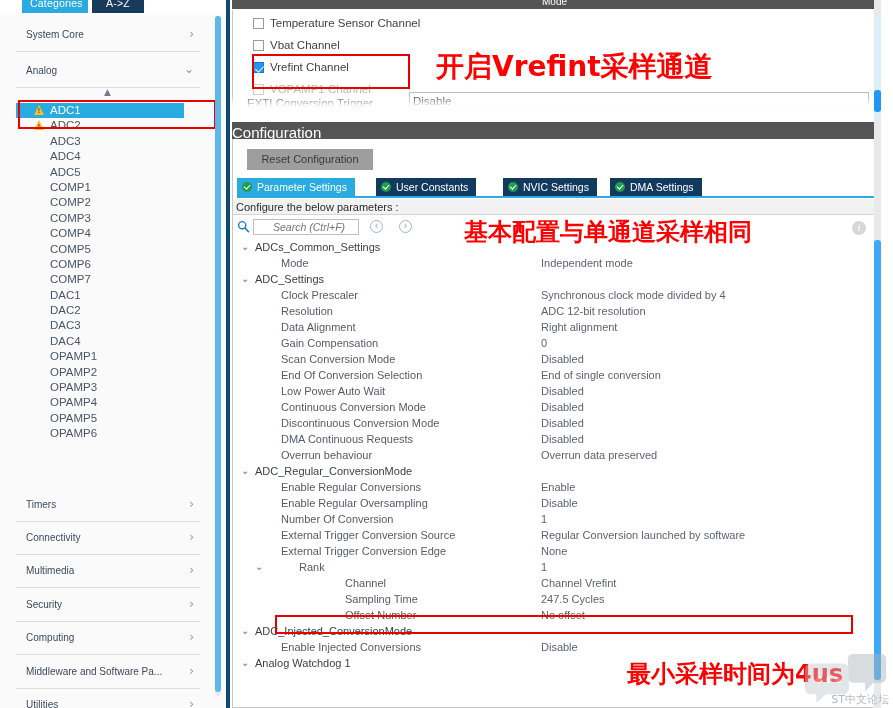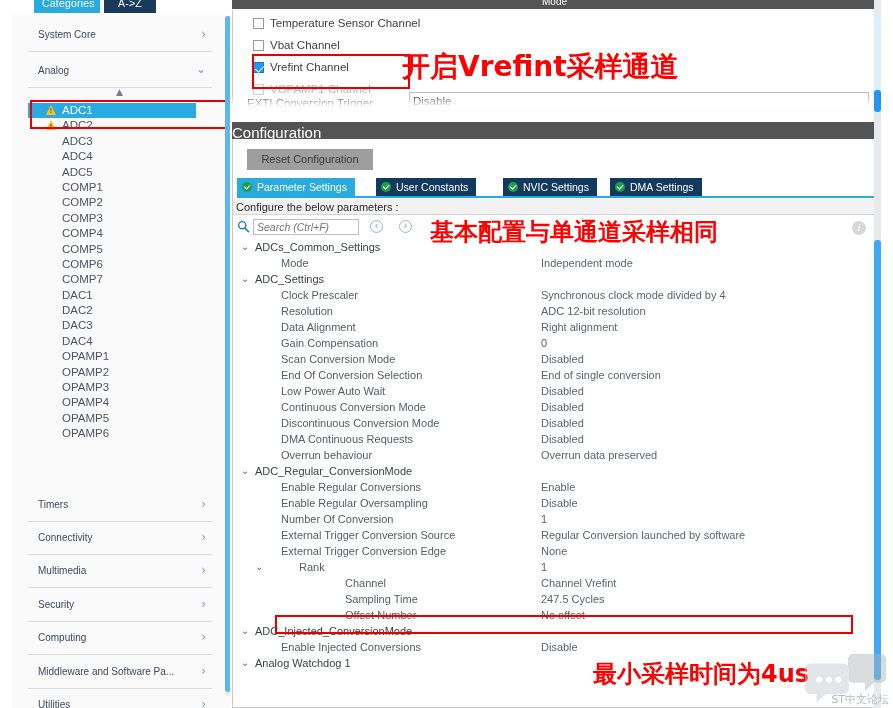--- a/index.html
+++ b/index.html
@@ -6,22 +6,22 @@
   html, body {
     width: 893px; height: 708px;
     overflow: hidden;
     background: #ffffff;
     font-family: "Liberation Sans", sans-serif;
   }
   #root { position: relative; width: 893px; height: 708px; background: #fff; }
 
   
   #left-panel {
-    position: absolute; left: 12px; top: 0; width: 230px; height: 708px;
-    background: #fafafa; border-right: 6px solid #0c4a6e;
+    position: absolute; left: 0; top: 0; width: 230px; height: 708px;
+    background: #fafafa; border-right: 4px solid #0c4a6e;
     overflow: hidden;
     padding-left: 9px;
   }
   #cat-tabs {
     position: absolute; left: 0; top: 0; width: 230px; height: 15px;
     background: #ffffff;
   }
   .cat-tab {
     position: absolute; top: -7px; height: 21px; line-height: 21px;
     font-size: 10.5px; color: #ffffff; text-align: center;
@@ -161,20 +161,21 @@
     position: absolute; left: 22px; top: 54px;
     width: 158px; height: 35px;
     border: 2.5px solid #e80000;
   }
 
   .anno {
     position: absolute;
     color: #ff0000; font-weight: bold;
     font-family: "DejaVu Sans", sans-serif;
     white-space: nowrap;
+    margin-left: 34px;
   }
   #anno-vrefint { left: 172px; top: 48px; font-size: 28px; }
   #anno-basic   { left: 200px; top: 216px; font-size: 24px; }
   #anno-mintime { left: 363px; top: 658px; font-size: 24px; }
 
   
   #config-header {
     position: absolute; left: 2px; top: 122px; width: 645px; height: 17px;
     background: #545454;
   }
@@ -233,21 +234,21 @@
   #search-row { position: absolute; left: 0; top: 78px; width: 643px; height: 20px; }
   #search-icon {
     position: absolute; left: 4px; top: 3px;
     width: 13px; height: 13px;
   }
   #search-input {
     position: absolute; left: 20px; top: 2px;
     width: 106px; height: 16px;
     border: 1px solid #bfbfbf; background: #ffffff;
     font-size: 10.5px; font-style: italic; color: #9a9a9a;
-    padding-left: 3px;
+    padding-left: 19px;
     font-family: "Liberation Sans", sans-serif;
   }
   .nav-circle {
     position: absolute; top: 3px;
     width: 13px; height: 13px; border-radius: 50%;
     border: 1.5px solid #9db8cf;
   }
   .nav-circle .gl {
     position: absolute; left: 0; right: 0; top: -2.5px;
     text-align: center; font-size: 10px; color: #7da0bf;

